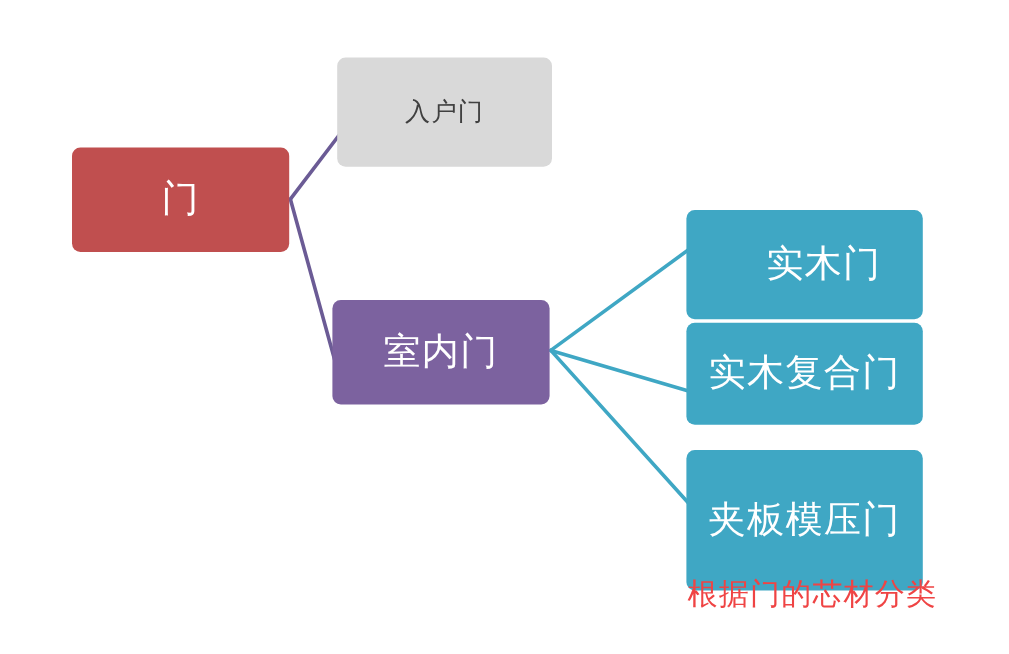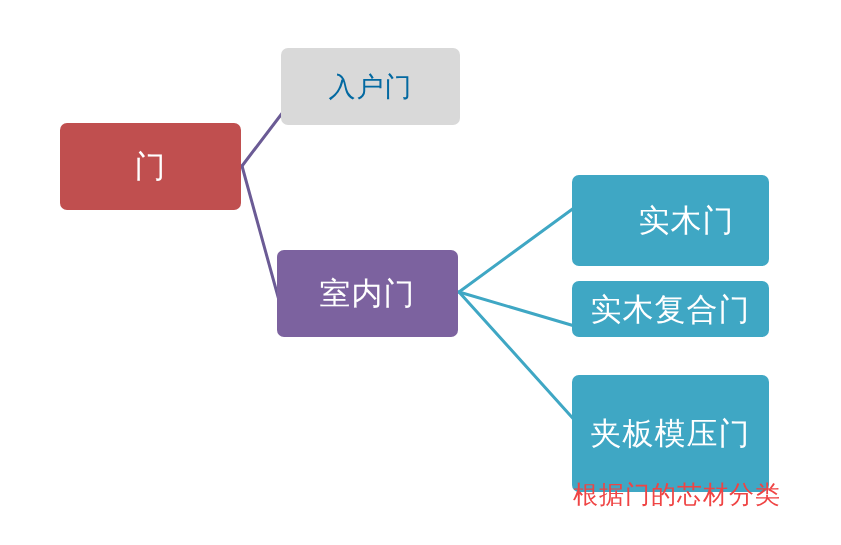--- a/index.html
+++ b/index.html
@@ -41,44 +41,44 @@
     width: 181px;
     height: 87px;
     background: #c04f4f;
     color: #ffffff;
     font-size: 31px;
   }
   .node-gray {
     left: 281px;
     top: 48px;
     width: 179px;
-    height: 77px;
+    height: 91px;
     background: #d9d9d9;
-    color: #0369a1;
-    font-size: 27px;
+    color: #404040;
+    font-size: 21px;
   }
   .node-purple {
     left: 277px;
     top: 250px;
     width: 181px;
     height: 87px;
     background: #7c629f;
     color: #ffffff;
     font-size: 31px;
     text-align: center;
   }
   .node-cyan {
     left: 572px;
     width: 197px;
     background: #3fa7c4;
     color: #ffffff;
     font-size: 31px;
   }
   .node-cyan-1 { top: 175px; height: 91px; padding-left: 32px; }
-  .node-cyan-2 { top: 281px; height: 56px; }
+  .node-cyan-2 { top: 269px; height: 85px; }
   .node-cyan-3 { top: 375px; height: 117px; }
 
   .caption {
     position: absolute;
     left: 562px;
     top: 478px;
     width: 230px;
     font-size: 25px;
     color: #ef4444;
     letter-spacing: 1px;

